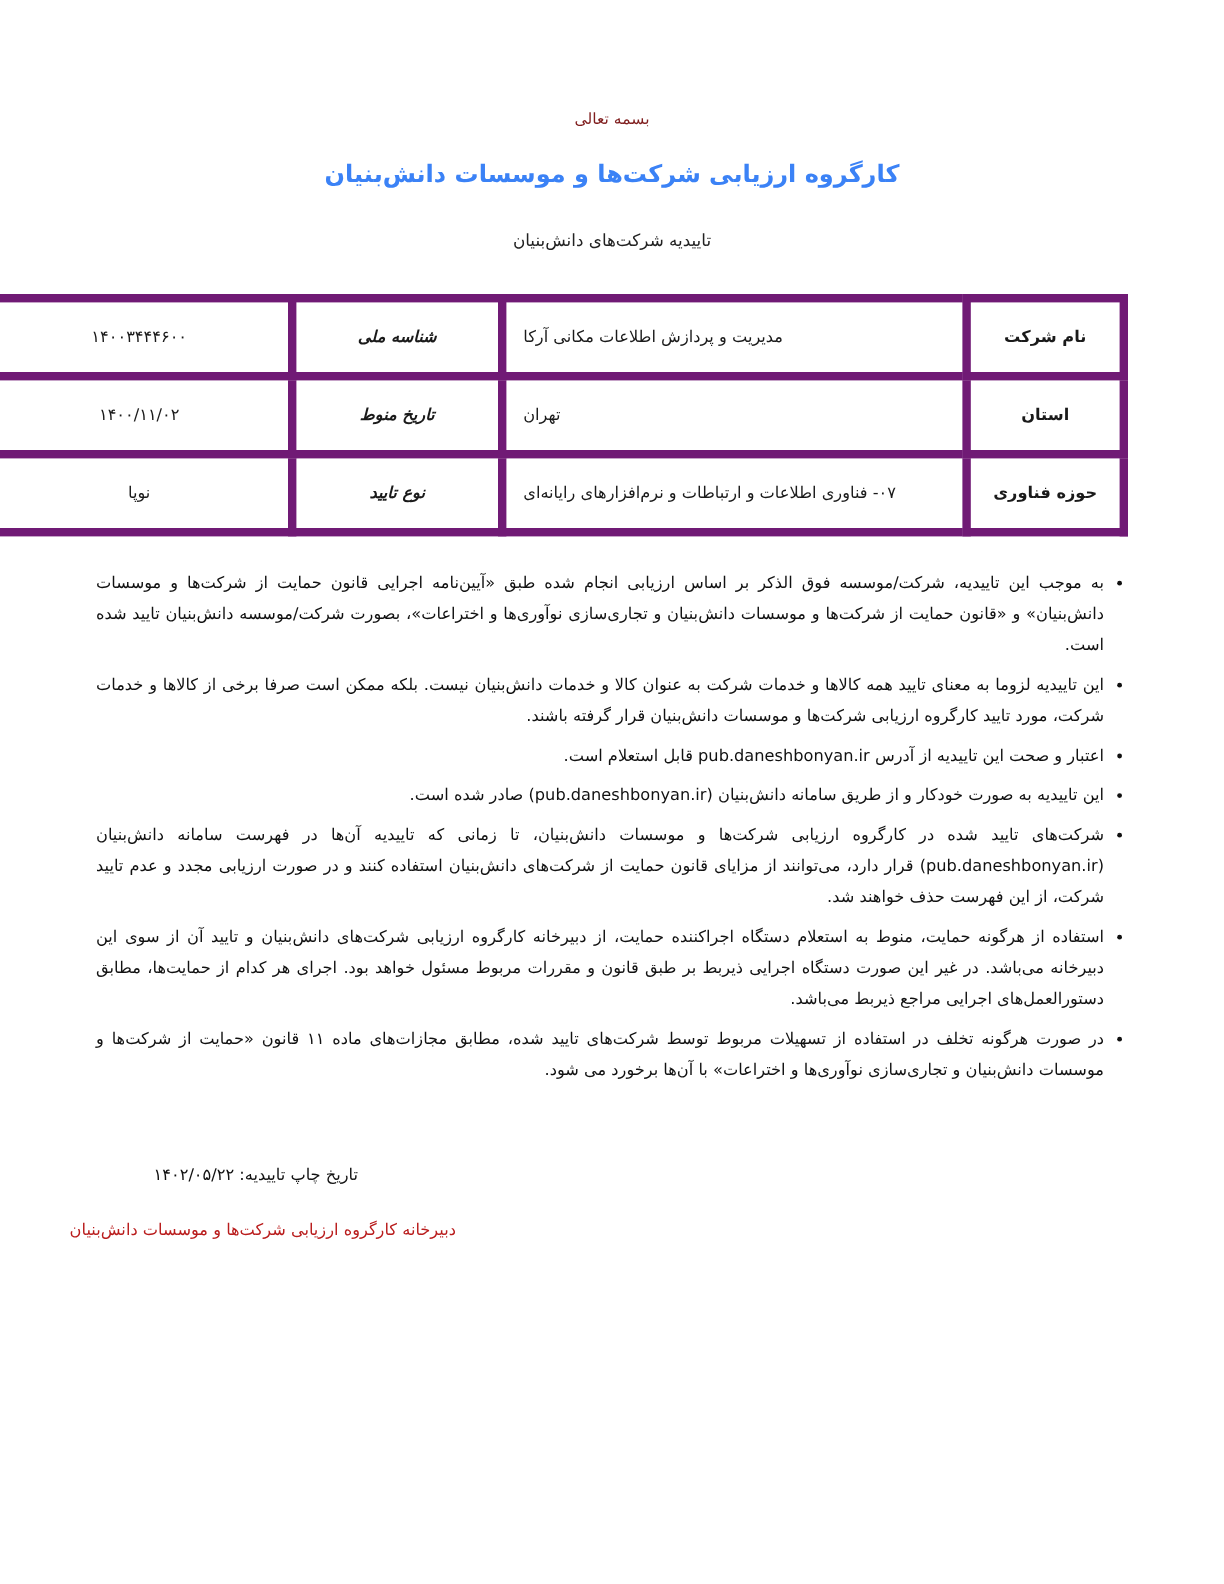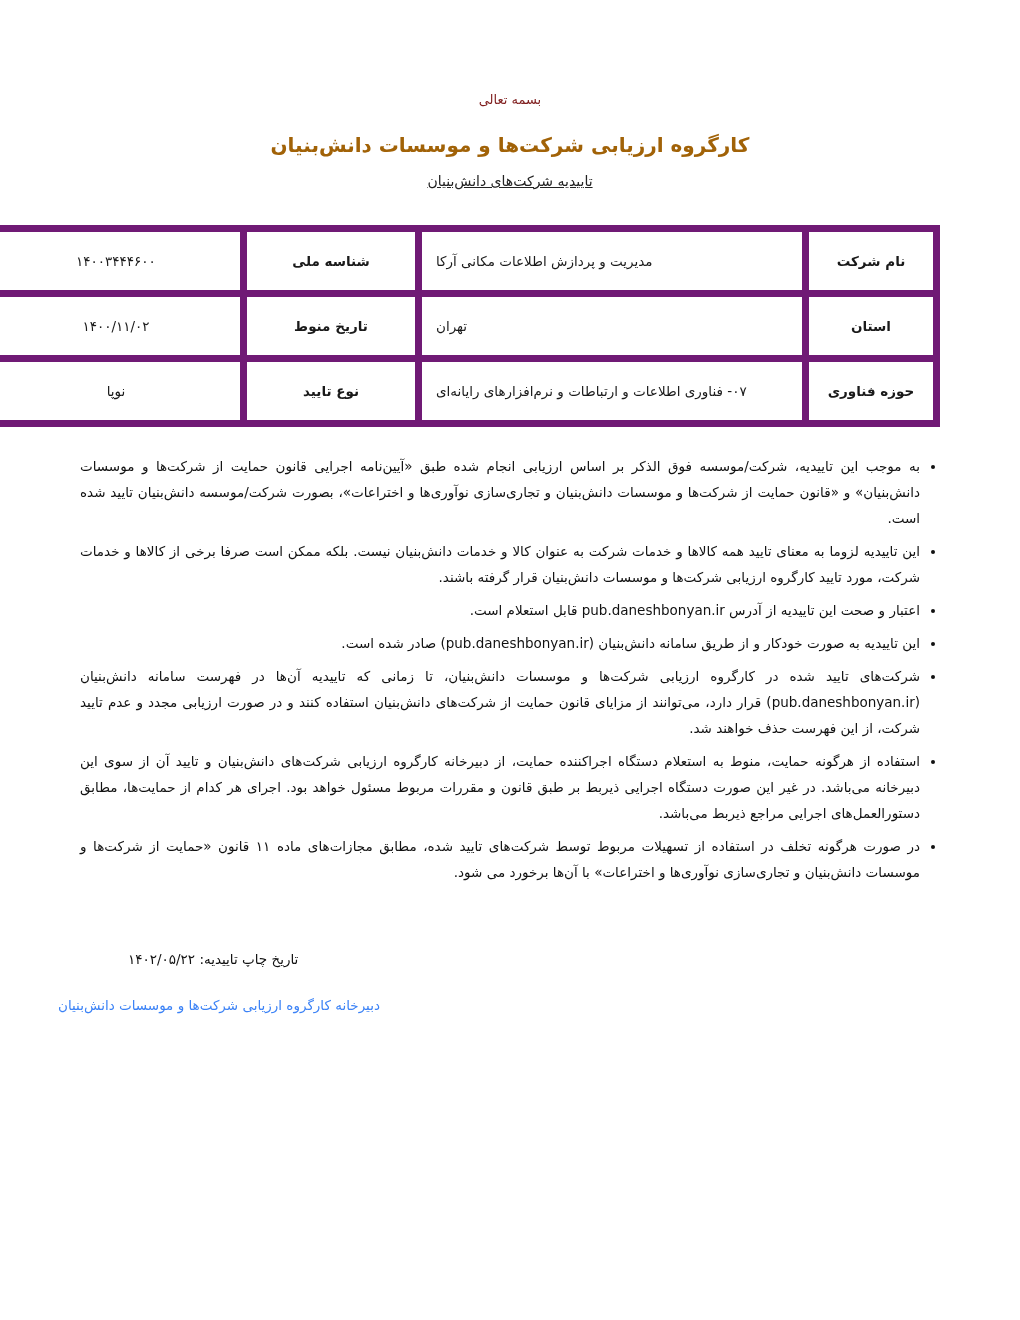--- a/index.html
+++ b/index.html
@@ -3,47 +3,47 @@
 <meta charset="utf-8">
 <style>
   html,body{margin:0;padding:0;background:#ffffff;}
   body{
     width:1020px;height:1320px;overflow:hidden;
     font-family:"DejaVu Sans",sans-serif;color:#111;
     direction:rtl;
   }
   .doc{padding:92px 80px 0 80px;}
   .bismillah{text-align:center;font-size:13px;color:#7f1d1d;}
-  .title{text-align:center;font-size:20px;font-weight:bold;margin-top:26px;color:#a16207;}
-  .subtitle{text-align:center;font-size:14px;margin-top:16px;color:#222;text-decoration:underline;}
+  .title{text-align:center;font-size:20px;font-weight:bold;margin-top:26px;color:#3b82f6;}
+  .subtitle{text-align:center;font-size:14px;margin-top:36px;color:#222;}
 
   table.info{
     width:100%;border-collapse:collapse;margin-top:36px;table-layout:fixed;
   }
   table.info td{
     border:7px solid #701a75;height:50px;font-size:13.5px;
     padding:4px 14px;vertical-align:middle;background:#fff;color:#1a1a1a;
   }
   td.lbl{font-weight:bold;text-align:center;width:96px;}
   td.val1{text-align:left;width:352px;}
-  td.lbl2{font-weight:bold;text-align:center;width:140px;}
+  td.lbl2{font-weight:bold;text-align:center;width:140px;font-style:italic;}
   td.val2{text-align:center;width:220px;}
 
   ul.notes{
     margin:26px 0 0 0;padding:0 20px 0 0;list-style:disc;
   }
   ul.notes li{
     font-size:13.5px;line-height:26px;text-align:justify;
     margin-bottom:7px;color:#111;
   }
   .print-date{
     margin-top:66px;font-size:13.5px;text-align:left;padding-left:48px;color:#111;
   }
   .secretariat{
-    margin-top:30px;font-size:13.5px;text-align:left;margin-left:-22px;color:#3b82f6;
+    margin-top:30px;font-size:13.5px;text-align:left;margin-left:-22px;color:#b91c1c;
   }
 </style>
 </head>
 <body>
 
 <div class="doc">
 
   <div class="bismillah">بسمه تعالی</div>
 
   <div class="title">کارگروه ارزیابی شرکت‌ها و موسسات دانش‌بنیان</div>

